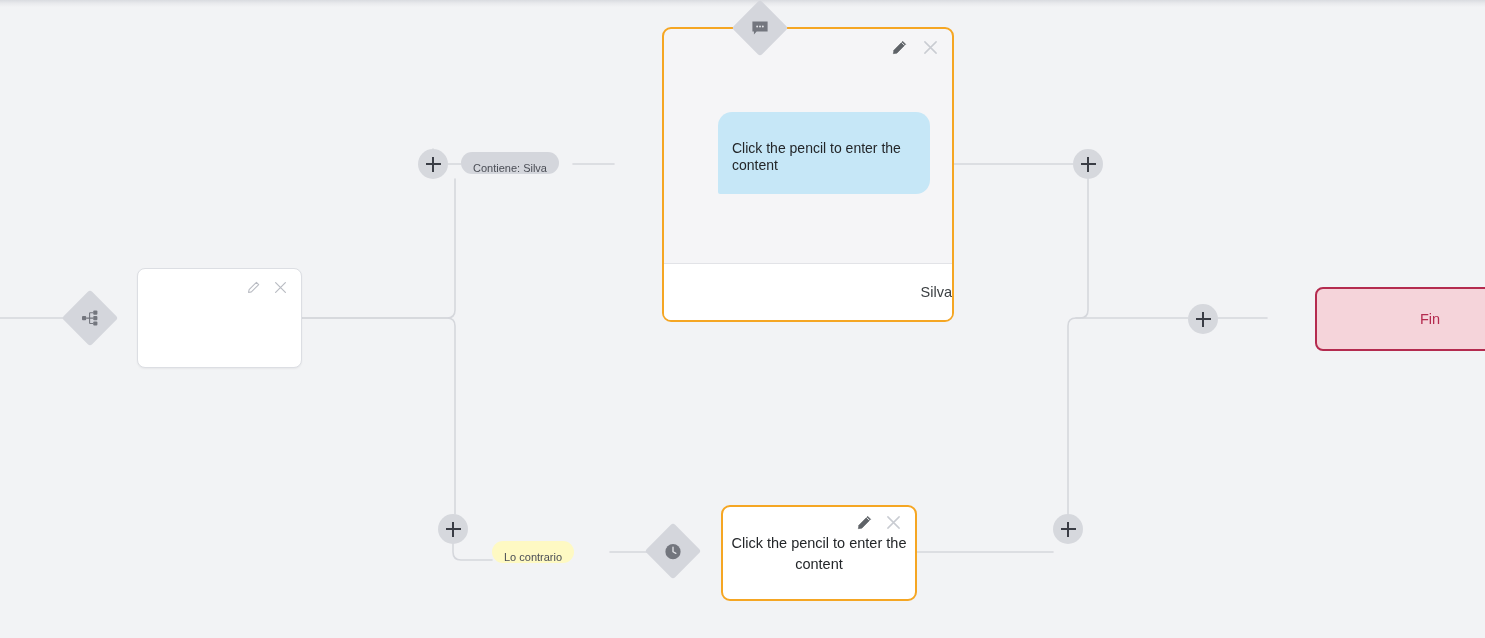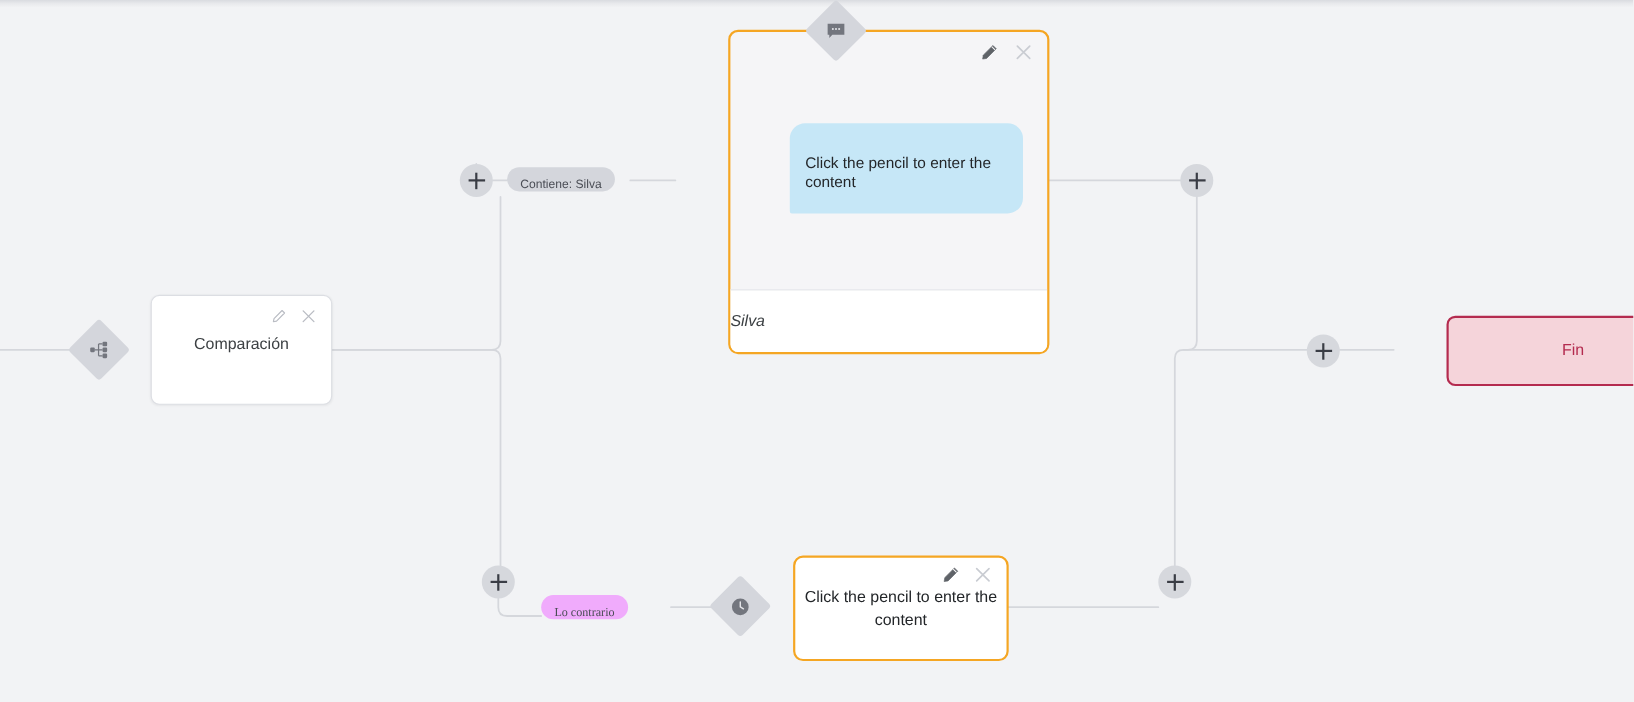--- a/index.html
+++ b/index.html
@@ -97,24 +97,23 @@
     line-height: 17px;
   }
   #node-message .msg-footer {
     position: absolute;
     left: 0; right: 0; bottom: 0;
     height: 56px;
     background: #ffffff;
     border-top: 1px solid #e2e3e7;
     display: flex;
     align-items: center;
-    justify-content: flex-start;
+    justify-content: flex-end;
     color: #3c4043;
     font-size: 14.5px;
-    font-style: italic;
   }
 
   
   #node-wait {
     left: 673px; top: 505px;
     width: 196px; height: 96px;
     background: #ffffff;
     border: 2px solid #f5a623;
     border-radius: 9px;
   }
@@ -209,22 +208,21 @@
     color: #4a4d55;
     padding: 0 12px;
     white-space: nowrap;
   }
   #label-contiene {
     left: 461px; top: 152px;
     background: #d4d6dc;
   }
   #label-lo-contrario {
     left: 492px; top: 541px;
-    background: #f0abfc;
-    font-family: Liberation Serif, serif;
+    background: #fef9c3;
   }
 
   
   .ico { display: inline-block; line-height: 0; }
   .pencil-btn, .close-btn { cursor: pointer; }
 </style>
 </head>
 <body>
 
 <div id="canvas">
@@ -274,21 +272,20 @@
           <path d="M11.6,1.6 L14.4,4.4 L5.4,13.4 L1.9,14.1 L2.6,10.6 Z" fill="none" stroke="#b9bcc3" stroke-width="1.3" stroke-linejoin="round"></path>
         </svg>
       </span>
       <span class="ico close-btn">
         <svg width="13" height="13" viewBox="0 0 16 16">
           <path d="M2,2 L14,14 M14,2 L2,14" stroke="#b9bcc3" stroke-width="1.5" stroke-linecap="round"></path>
         </svg>
       </span>
     </div>
     <div class="card-text">
-      <div>Comparación</div>
     </div>
   </div>
 
   <div class="node" id="node-message">
     <div class="msg-actions">
       <span class="ico pencil-btn">
         <svg width="15" height="15" viewBox="0 0 16 16">
           <path d="M11.4,1.4 L14.6,4.6 L5.2,14 L1.4,14.6 L2,10.8 Z" fill="#5f6368" stroke="#5f6368" stroke-width="0.6" stroke-linejoin="round"></path>
           <path d="M10.2,2.6 L13.4,5.8" stroke="#f5f5f7" stroke-width="1"></path>
         </svg>

